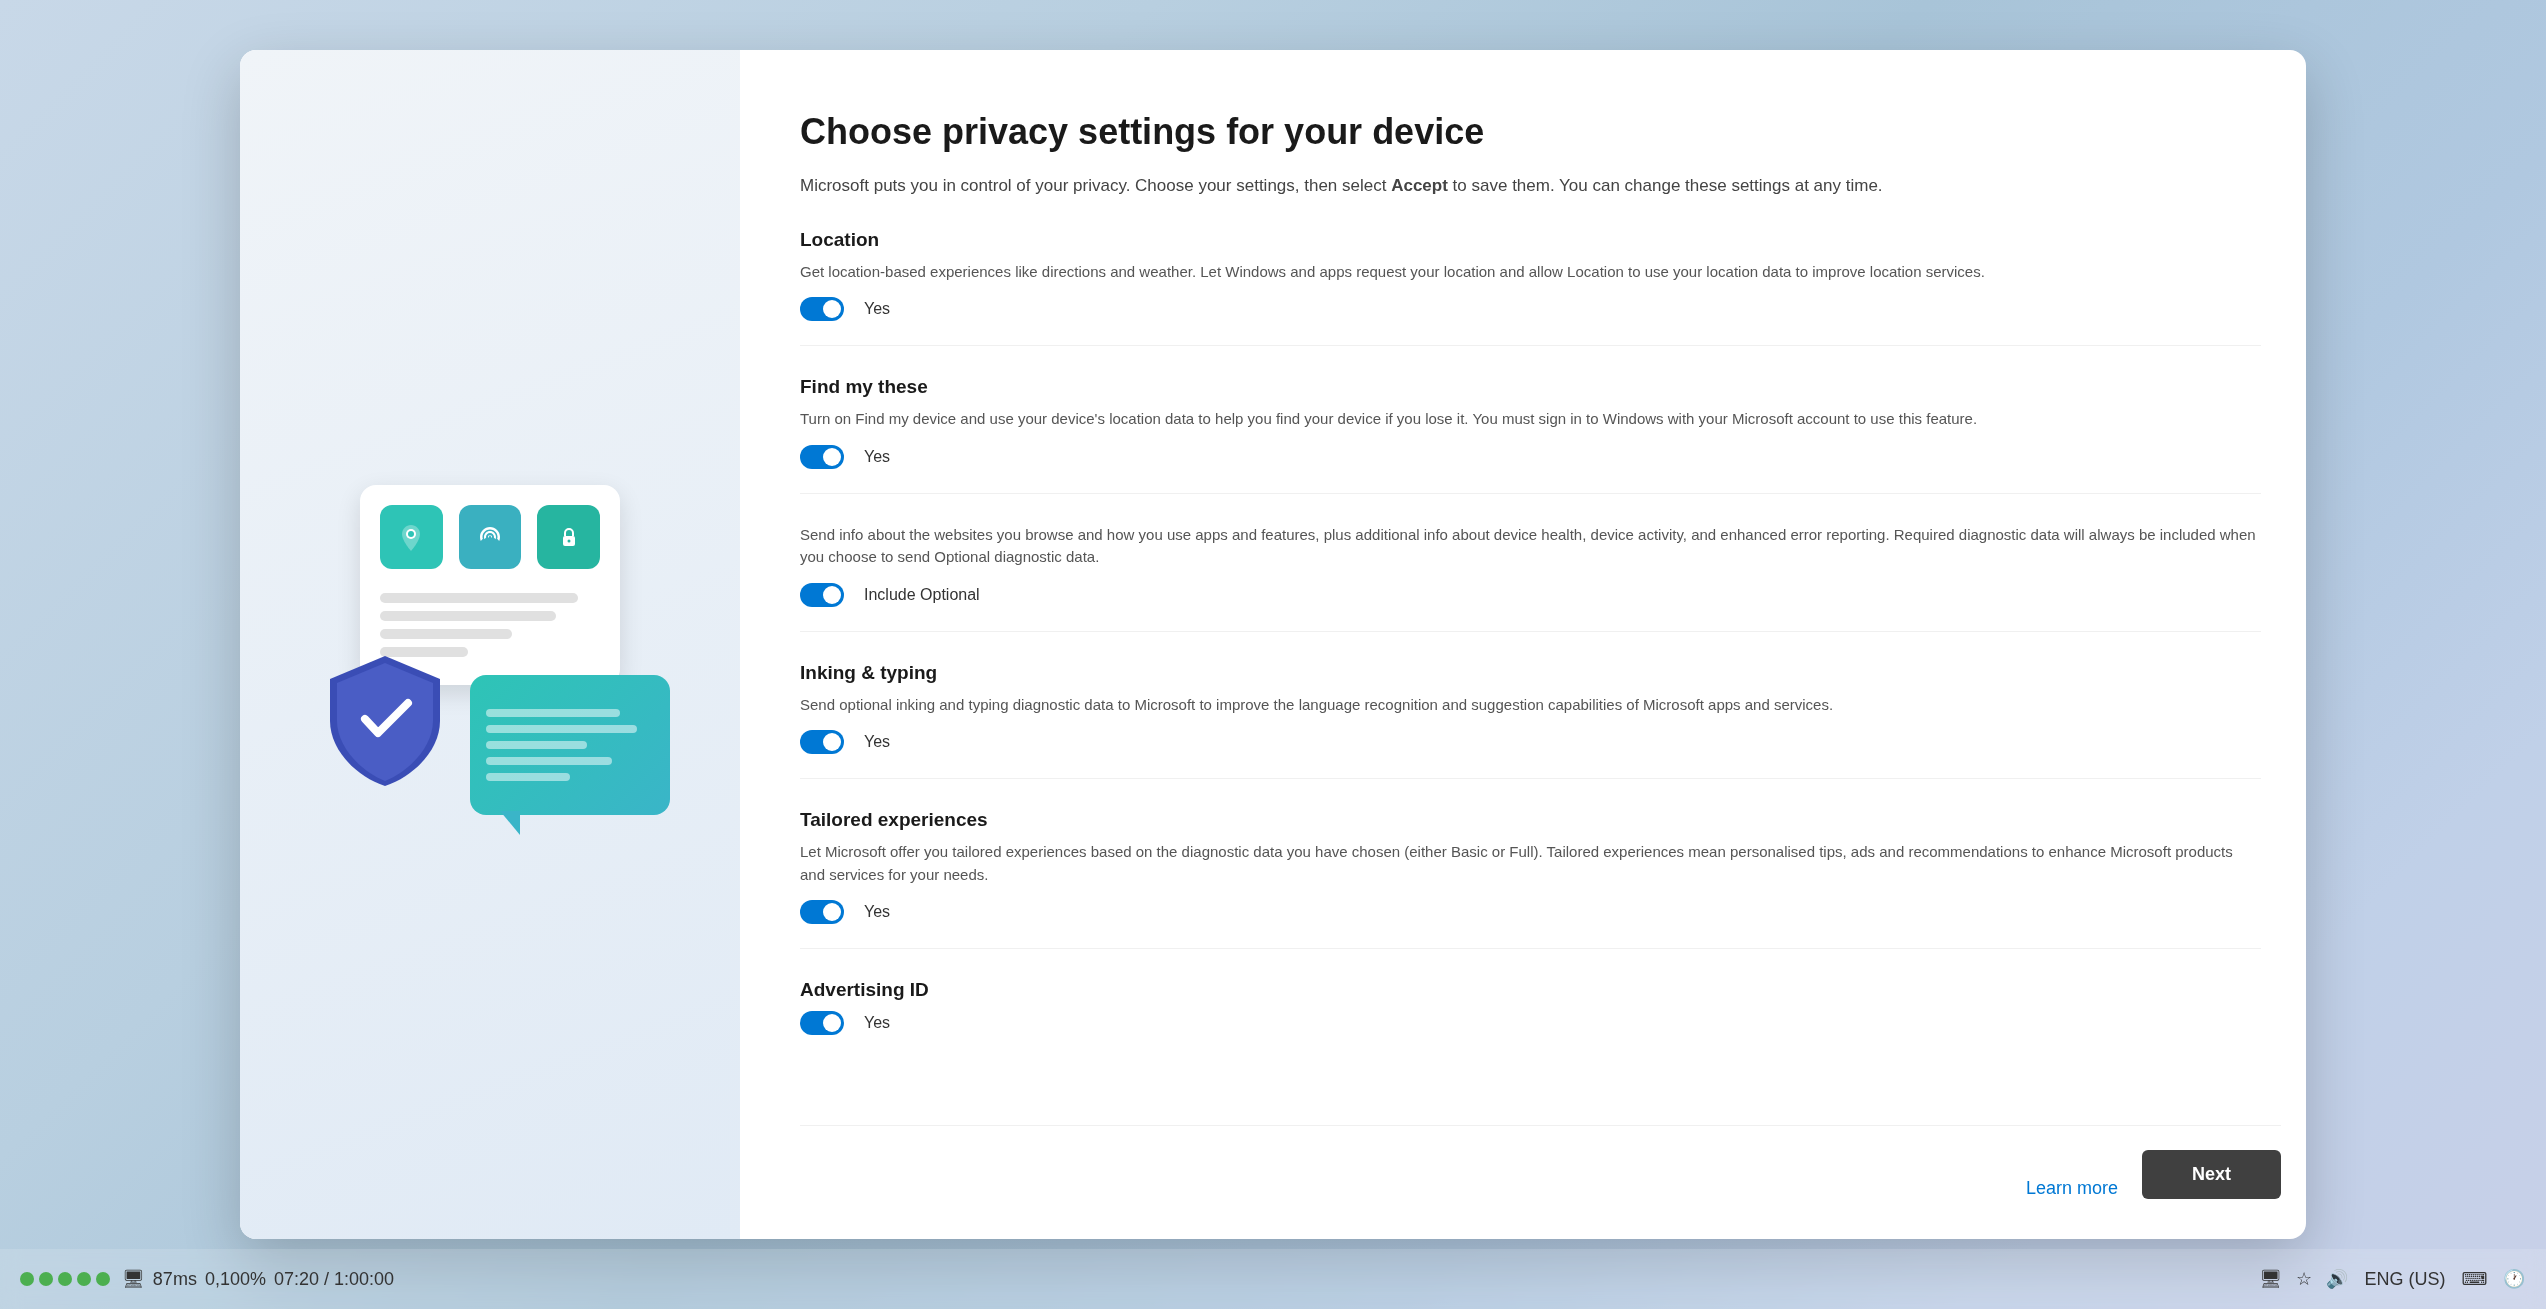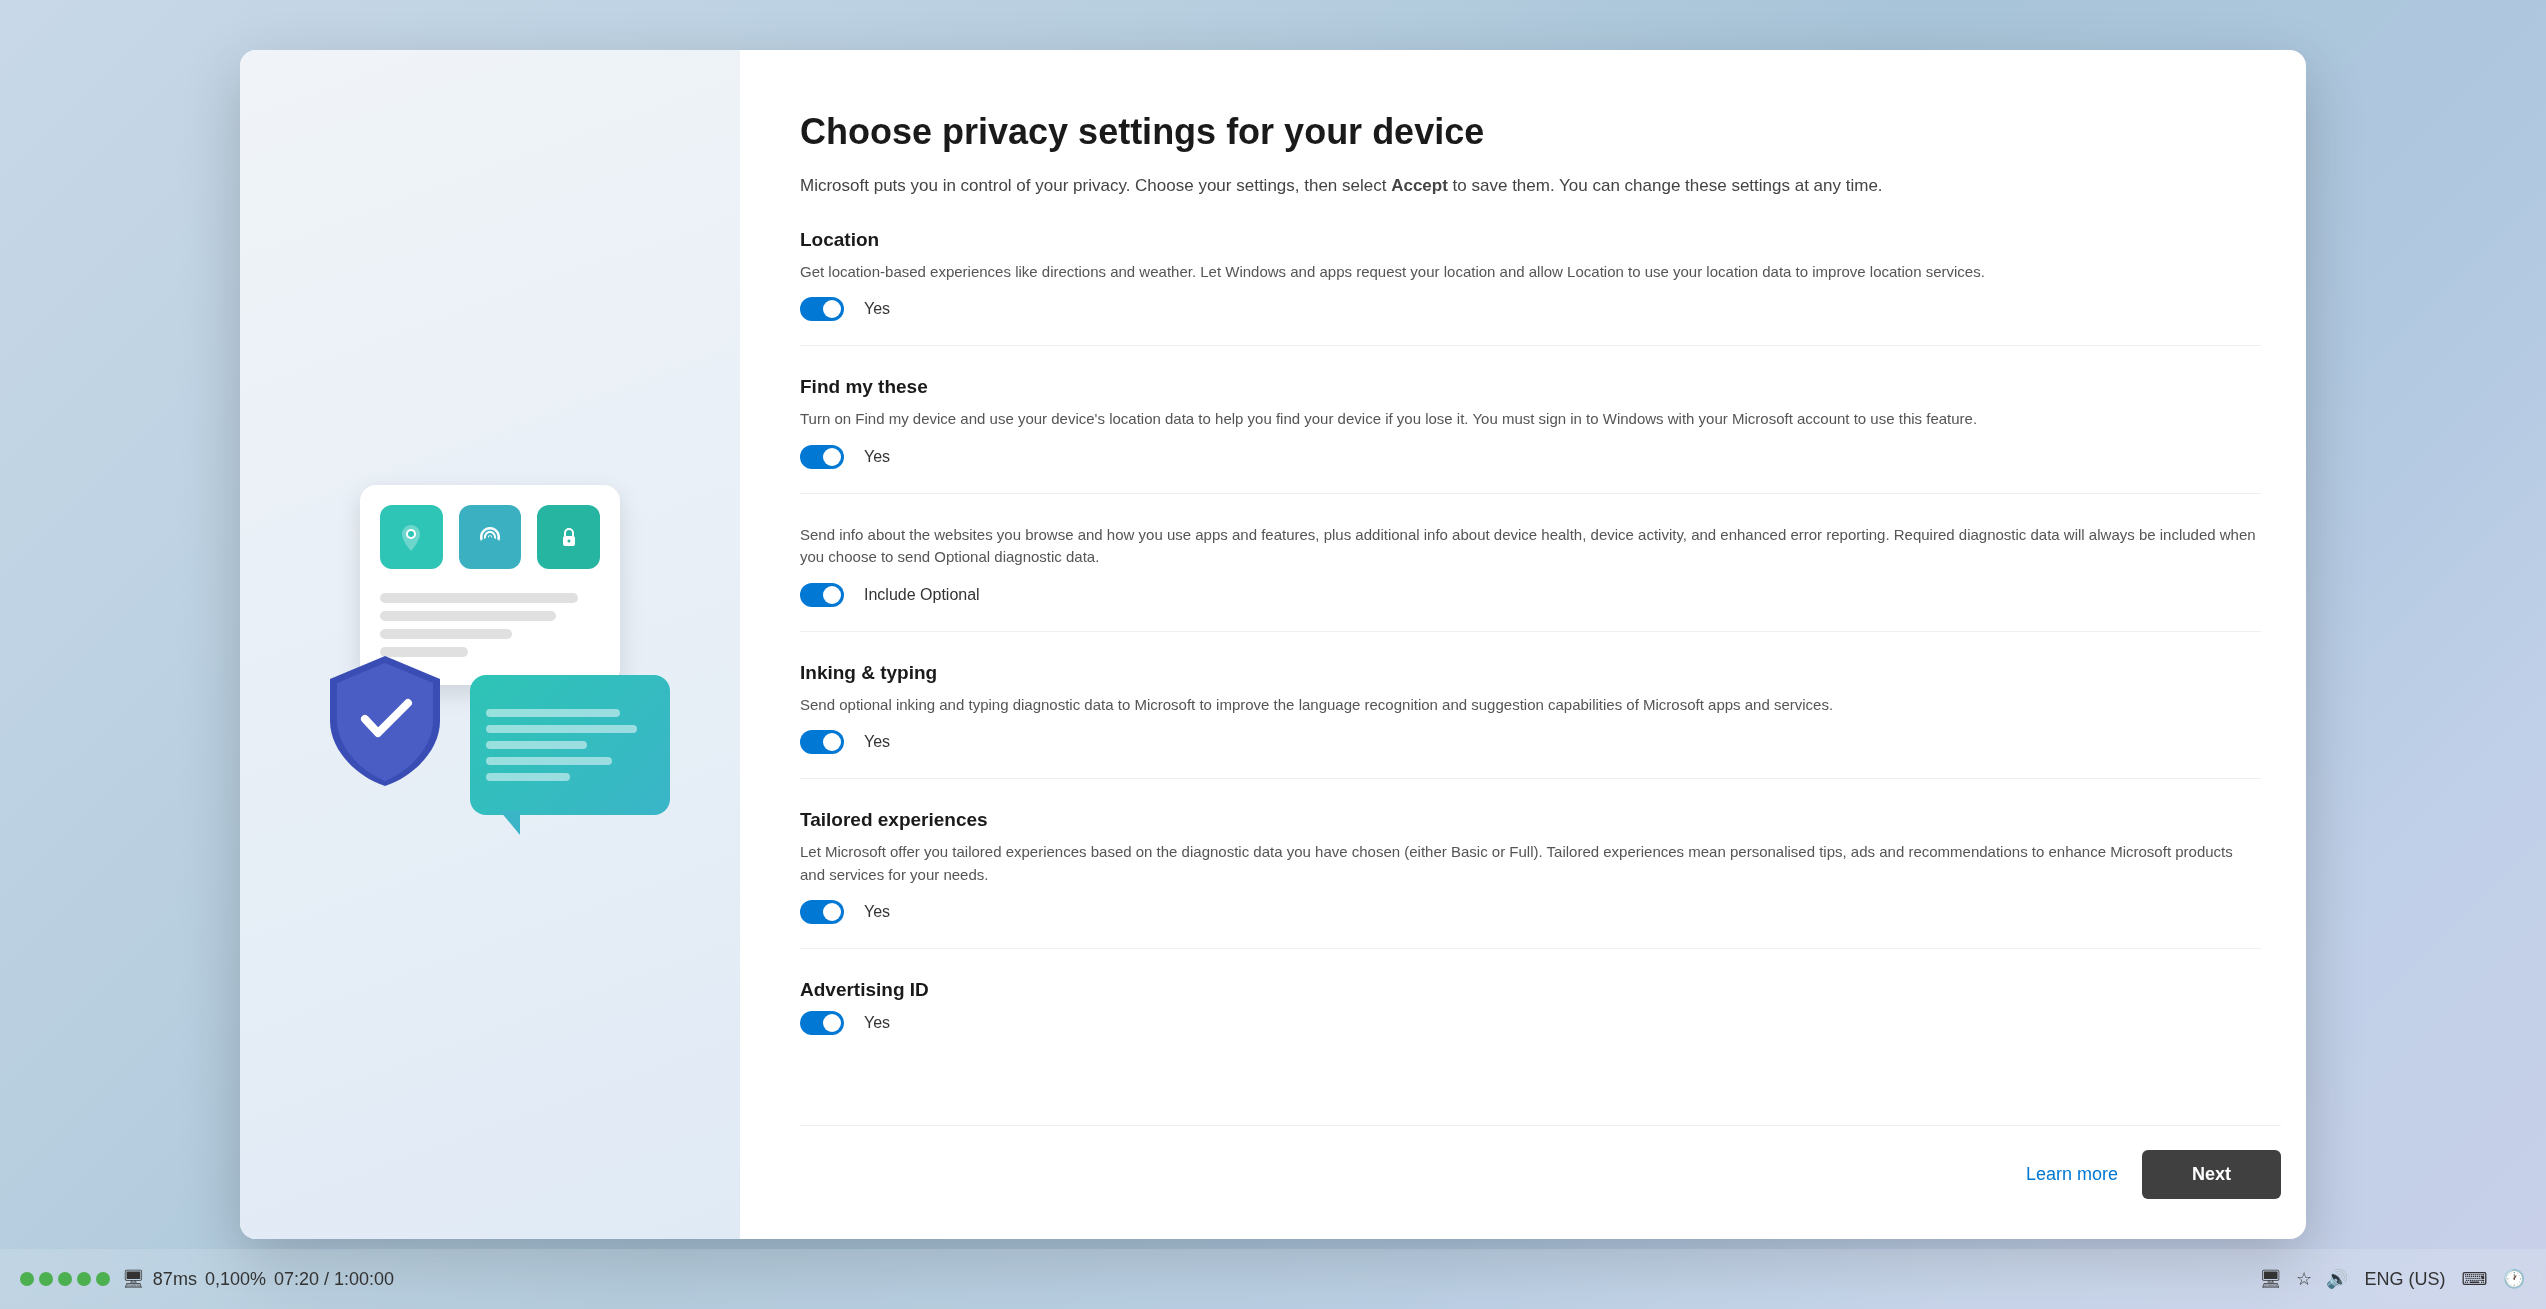--- a/index.html
+++ b/index.html
@@ -308,21 +308,21 @@
 
     .toggle-label {
       font-size: 16px;
       color: #333;
     }
 
     
     .bottom-actions {
       display: flex;
       justify-content: flex-end;
-      align-items: center;
+      align-items: flex-end;
       gap: 24px;
       padding-top: 24px;
       border-top: 1px solid #f0f0f0;
       margin-top: 10px;
     }
 
     .btn-learn-more {
       font-size: 18px;
       color: #0078d4;
       background: none;

